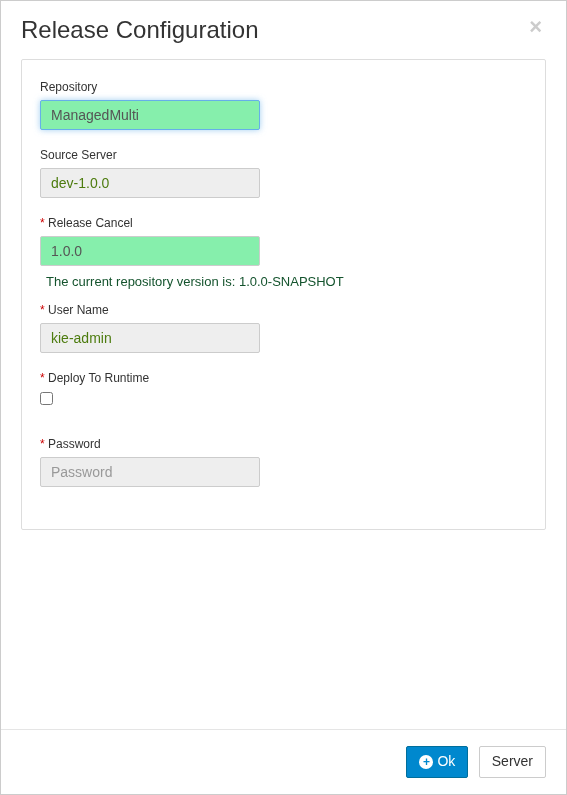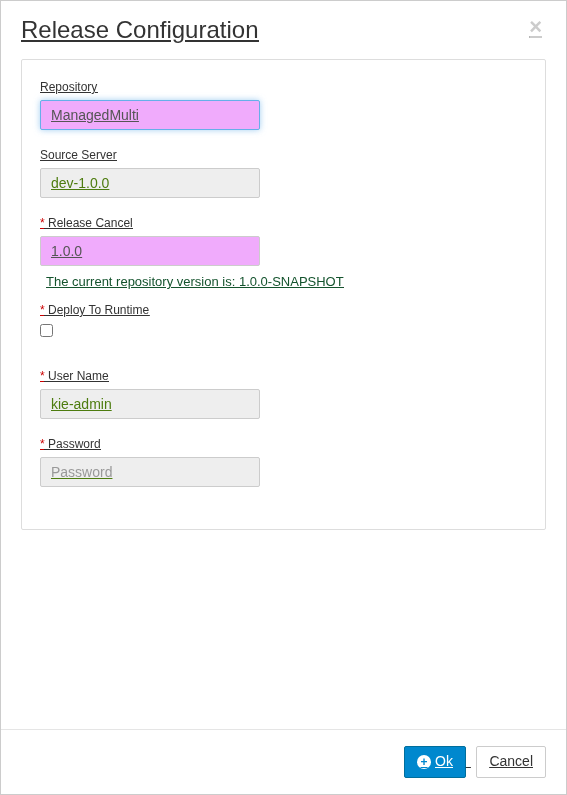--- a/index.html
+++ b/index.html
@@ -1,15 +1,15 @@
 <!DOCTYPE html>
 <html><head>
   <meta charset="utf-8">
   <style>
-    * { box-sizing: border-box; margin: 0; padding: 0; text-decoration: underline; }
+    * { box-sizing: border-box; margin: 0; padding: 0; }
     body {
       font-family: "Helvetica Neue", Helvetica, Arial, sans-serif;
       background: #fff;
       width: 567px;
       height: 795px;
       position: relative;
       color: #333;
     }
     .modal {
       width: 100%;
@@ -61,21 +61,21 @@
     .required-star {
       color: #c00;
     }
     .form-control {
       width: 220px;
       height: 30px;
       padding: 4px 10px;
       font-size: 14px;
       border: 1px solid #ccc;
       border-radius: 2px;
-      background: #f0abfc;
+      background: #86efac;
       color: #555;
     }
     .form-control::placeholder {
       color: #999;
     }
     .form-control[disabled], .form-control.disabled {
       background: #eee;
       color: #4d7c0f;
     }
     .form-control.focused {
@@ -160,44 +160,44 @@
         <input type="text" class="form-control disabled" disabled="" value="dev-1.0.0" style="">
       </div>
 
       <div class="form-group tight">
         <label class="form-label"><span class="required-star">*</span> <span>Release Cancel</span></label>
         <input type="text" class="form-control" value="1.0.0" style="">
       </div>
 
       <div class="help-text">The current repository version is: 1.0.0-SNAPSHOT</div>
 
+      <div class="form-group">
+        <label class="form-label"><span class="required-star">*</span> <span>User Name</span></label>
+        <input type="text" class="form-control disabled" disabled="" value="kie-admin" style="">
+      </div>
+
       <div class="form-group tight">
         <label class="form-label"><span class="required-star">*</span> <span>Deploy To Runtime</span></label>
         <div class="checkbox-wrap">
           <input type="checkbox" style="">
         </div>
-      </div>
-
-      <div class="form-group">
-        <label class="form-label"><span class="required-star">*</span> <span>User Name</span></label>
-        <input type="text" class="form-control disabled" disabled="" value="kie-admin" style="">
       </div>
 
       <div class="form-group">
         <label class="form-label"><span class="required-star">*</span> <span>Password</span></label>
         <input type="password" class="form-control disabled" disabled="" placeholder="Password" style="">
       </div>
 
 
     </div>
   </div>
 
   <div class="modal-footer">
     <button class="btn btn-primary">
       <span class="plus-circle">+</span>
       <span>Ok</span>
     </button>
     <button class="btn btn-default">
-      <span>Cancel</span>
+      <span>Server</span>
     </button>
   </div>
 
 </div>
 
 </body></html>

